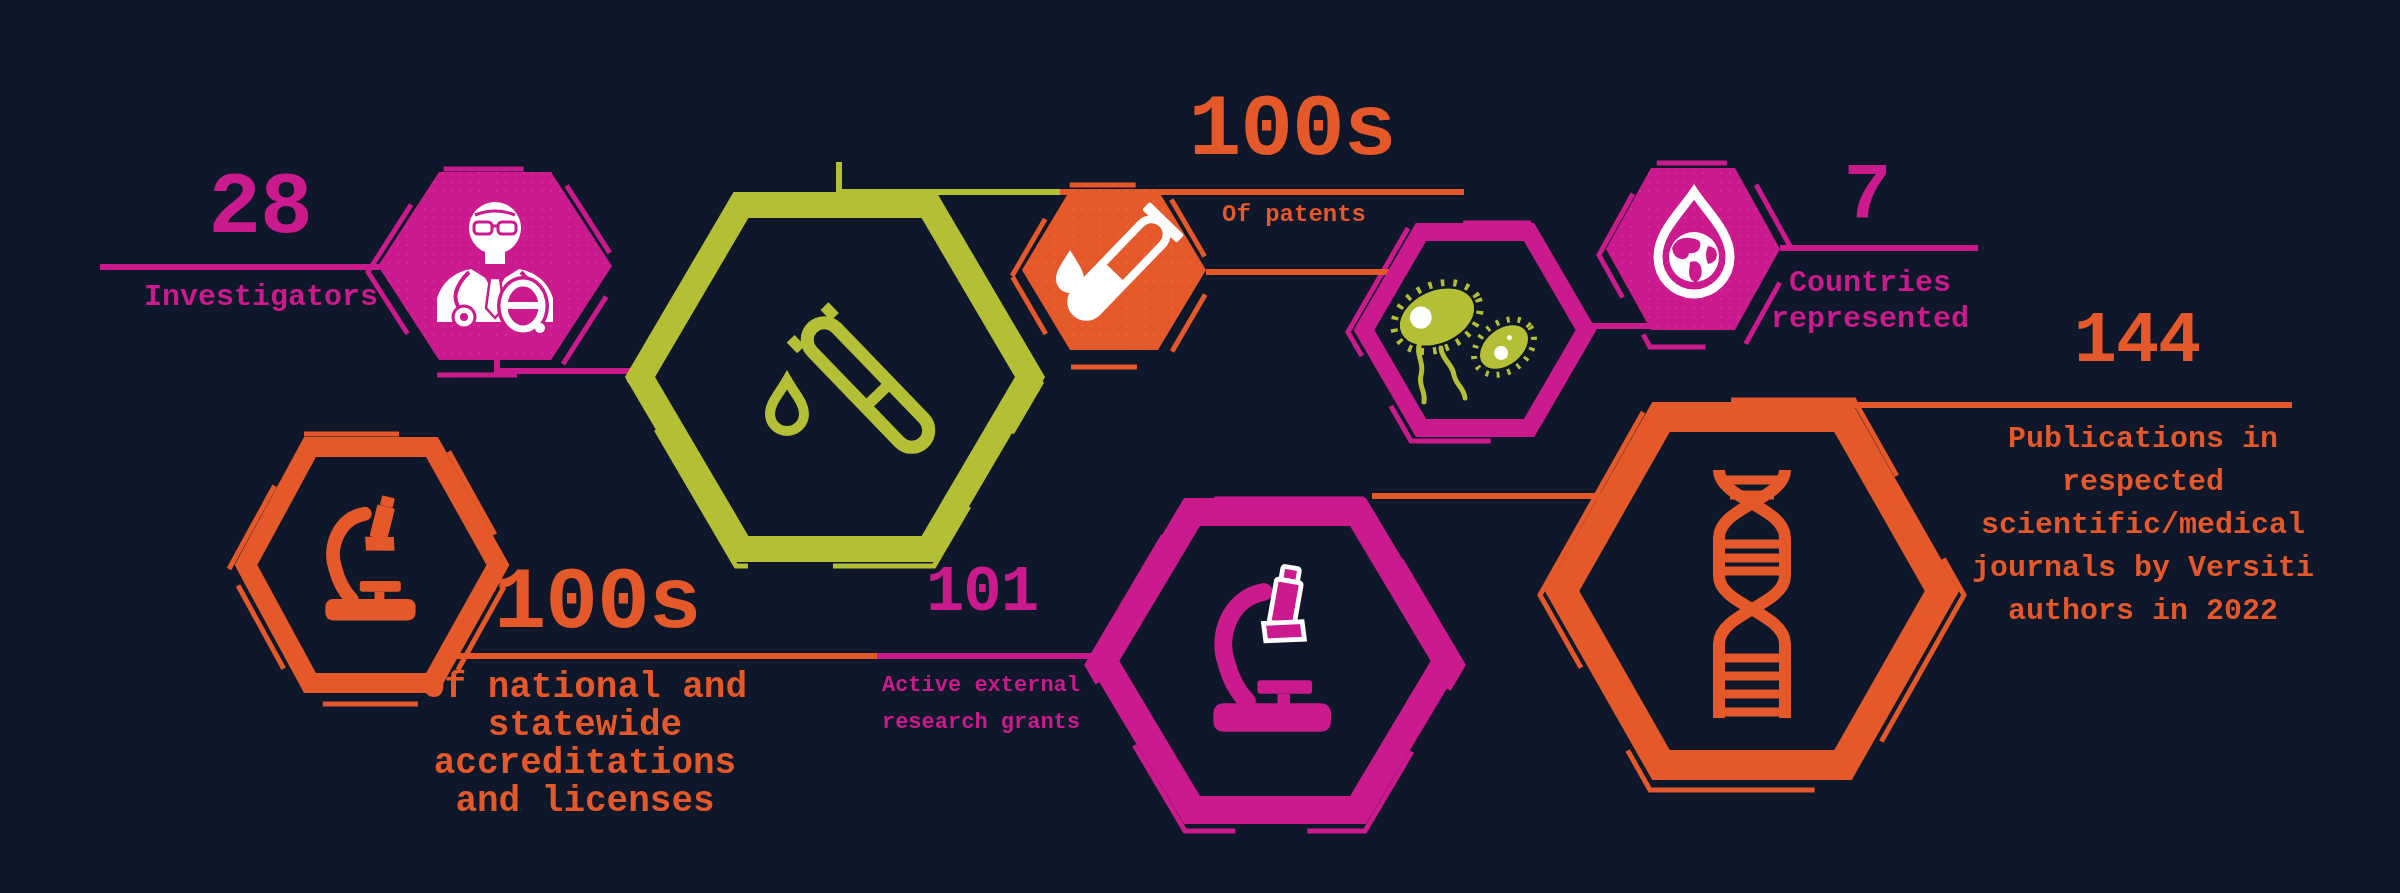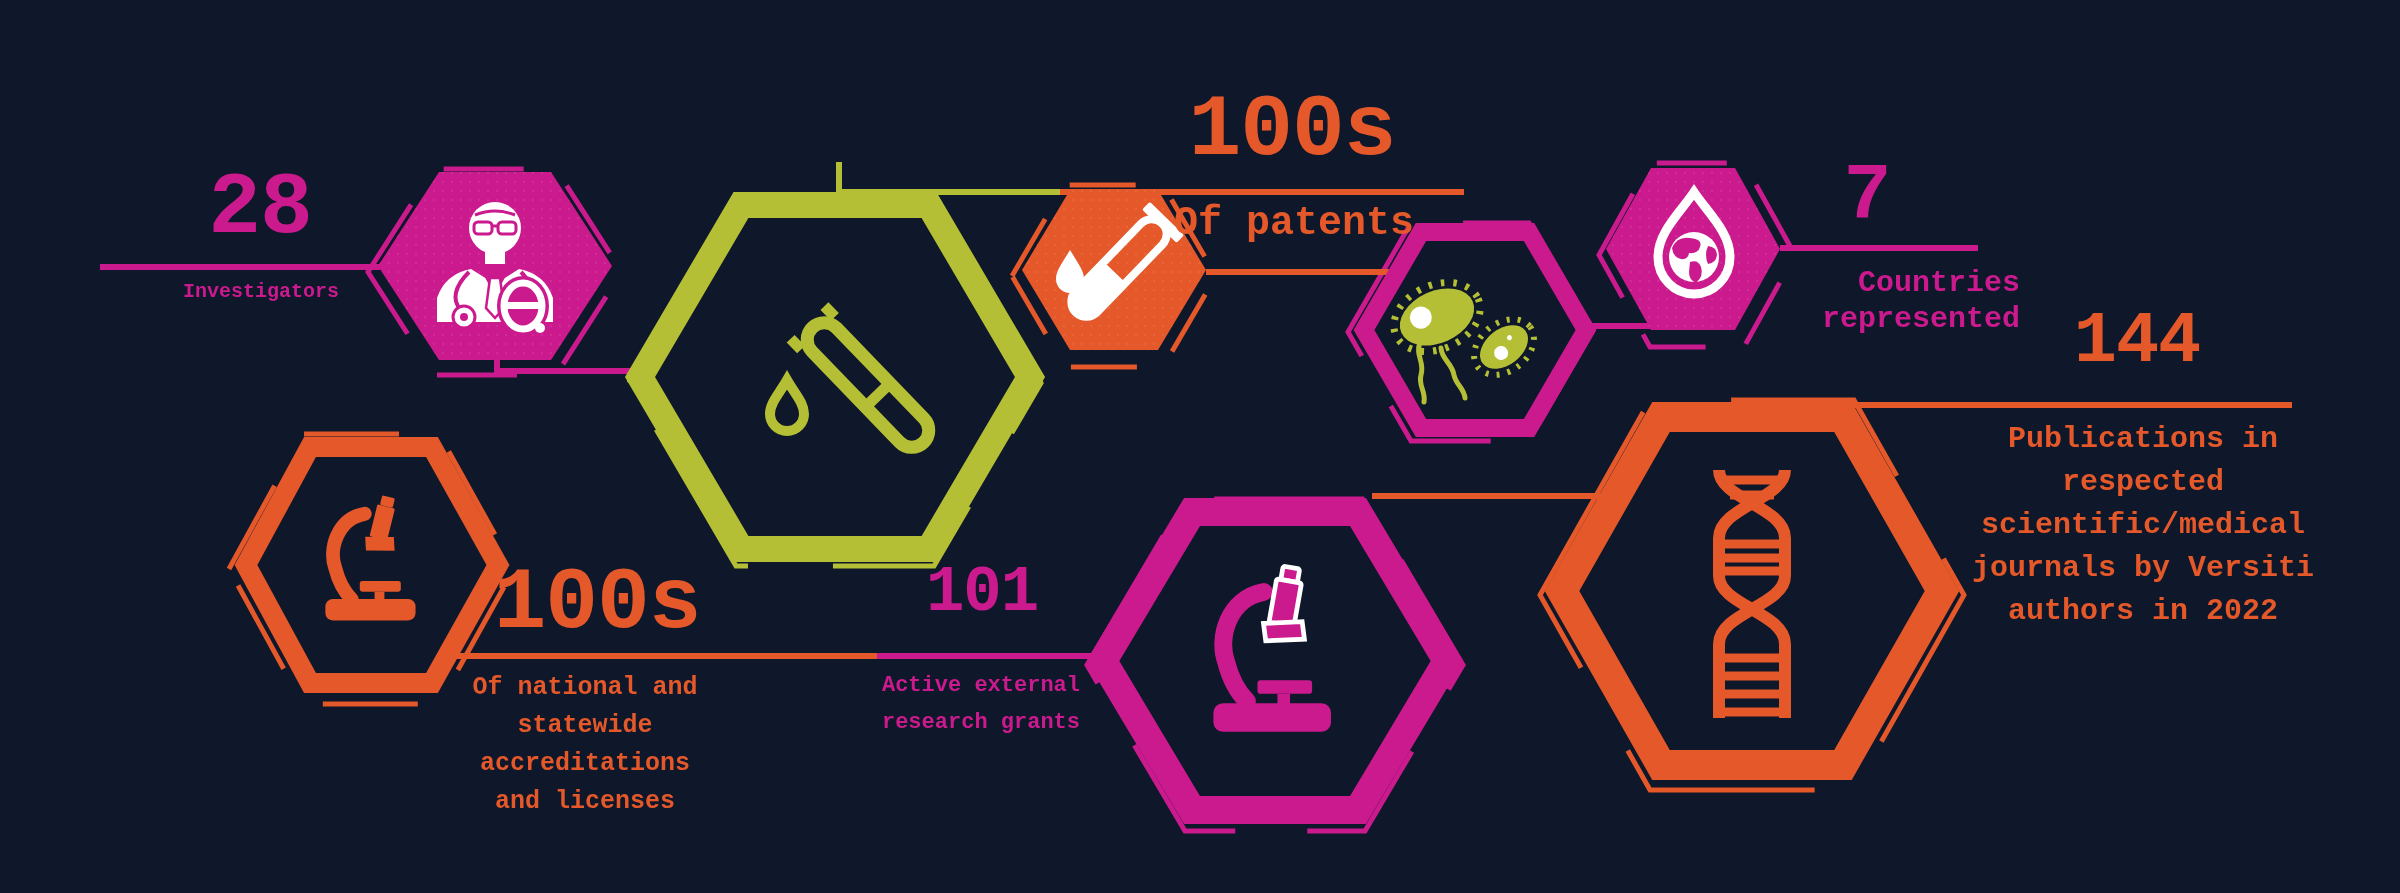--- a/index.html
+++ b/index.html
@@ -182,38 +182,38 @@
       <rect x="-12" y="-35" width="24" height="42" rx="2" fill="#cb1a8d" stroke="#ffffff" stroke-width="4.5"></rect>
       <path d="M-17,9 L19,1 L24,17 L-12,25 Z" fill="#cb1a8d" stroke="#ffffff" stroke-width="4.5"></path>
     </g>
     <rect x="-10" y="24" width="52" height="13" rx="3" fill="#cb1a8d"></rect>
     <rect x="9" y="37" width="12" height="10" fill="#cb1a8d"></rect>
     <rect x="-52" y="46" width="112" height="27" rx="9" fill="#cb1a8d"></rect>
   </g>
 </svg>
 
 <div class="stat-num magenta" style="left:110px;top:165px;width:300px;font-size:88px;">28</div>
-<div class="stat-label magenta" style="left:111px;top:280px;width:300px;font-size:20px;">Investigators</div>
+<div class="stat-label magenta" style="left:111px;top:280px;width:300px;font-size:30px;">Investigators</div>
 
 <div class="stat-num orange" style="left:1142px;top:87px;width:300px;font-size:88px;">100s</div>
-<div class="stat-label orange" style="left:1144px;top:201px;width:300px;font-size:40px;">Of patents</div>
+<div class="stat-label orange" style="left:1144px;top:201px;width:300px;font-size:24px;">Of patents</div>
 
 <div class="stat-num magenta" style="left:1717px;top:157px;width:300px;font-size:80px;">7</div>
-<div class="stat-label magenta" style="left:1720px;top:265px;width:300px;font-size:30px;line-height:36px;text-align:right;">Countries
+<div class="stat-label magenta" style="left:1720px;top:265px;width:300px;font-size:30px;line-height:36px;">Countries
 represented</div>
 
 <div class="stat-num orange" style="left:1987px;top:306px;width:300px;font-size:72px;">144</div>
 <div class="stat-label orange" style="left:1961px;top:418px;width:364px;font-size:30px;line-height:43px;">Publications in
 respected
 scientific/medical
 journals by Versiti
 authors in 2022</div>
 
 <div class="stat-num orange" style="left:447px;top:560px;width:300px;font-size:88px;">100s</div>
-<div class="stat-label orange" style="left:412px;top:669px;width:346px;font-size:25px;line-height:38px;">Of national and
+<div class="stat-label orange" style="left:412px;top:669px;width:346px;font-size:36px;line-height:38px;">Of national and
 statewide accreditations
 and licenses</div>
 
 <div class="stat-num magenta" style="left:832px;top:561px;width:300px;font-size:64px;">101</div>
 <div class="stat-label magenta" style="left:831px;top:667px;width:300px;font-size:22px;line-height:37px;">Active external
 research grants</div>
 
 </div>
 
 </body></html>

